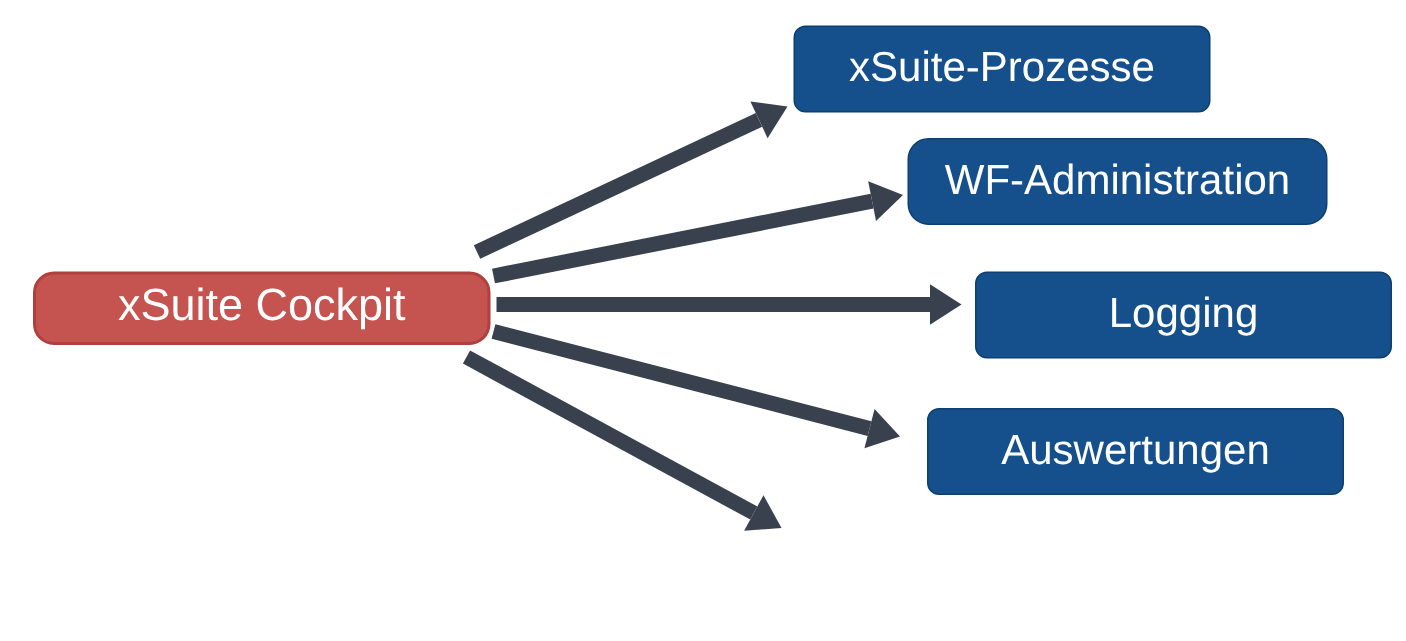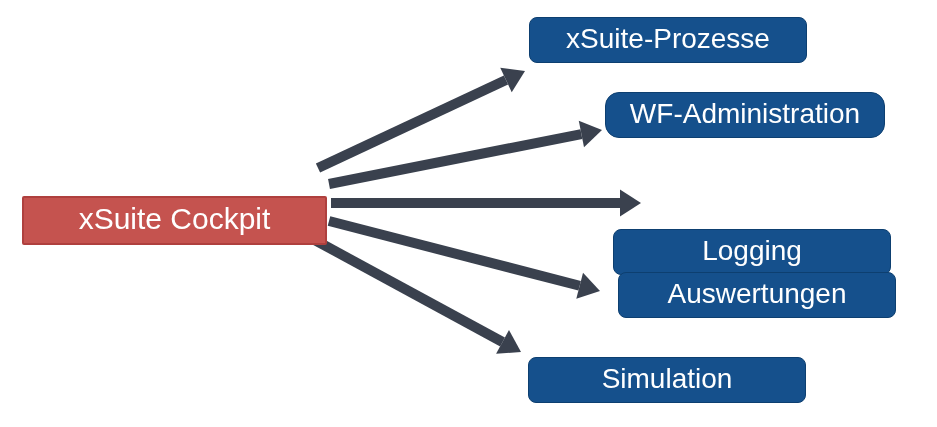--- a/index.html
+++ b/index.html
@@ -32,41 +32,41 @@
     text-align: center;
     white-space: nowrap;
   }
   .node span {
     display: block;
     line-height: 1;
     padding-bottom: 3px;
   }
   .node-root {
     left: 22px;
-    top: 196px;
+    top: 181px;
     width: 305px;
     height: 49px;
-    border-radius: 2px;
+    border-radius: 14px;
     background: var(--root-fill, #C5534F);
     border: 2px solid var(--root-border, #AF403E);
     color: var(--root-text, #ffffff);
     font-size: 30px;
   }
   .node-target {
     width: 278px;
-    height: 46px;
+    height: 58px;
     border-radius: 8px;
     background: var(--target-fill, #15508C);
     border: 1px solid var(--target-border, #0D3F70);
     color: var(--target-text, #ffffff);
     font-size: 28px;
   }
   .t0 { left: 529px; top: 17px;  }
   .t1 { left: 605px; top: 92px;  width: 280px; border-radius: 14px; }
-  .t2 { left: 613px; top: 181px; margin-top: 48px; }
+  .t2 { left: 650px; top: 181px; }
   .t3 { left: 607px; top: 272px; margin-left: 11px; }
   .t4 { left: 528px; top: 357px; }
 </style>
 </head>
 <body>
 
 <div class="canvas">
 
   <svg class="arrow-layer" id="arrow-layer" viewBox="0 0 937 427" xmlns="http://www.w3.org/2000/svg">
       <g>
@@ -104,17 +104,14 @@
   </div>
 
   <div class="node node-target t2">
     <span>Logging</span>
   </div>
 
   <div class="node node-target t3">
     <span>Auswertungen</span>
   </div>
 
-  <div class="node node-target t4">
-    <span>Simulation</span>
-  </div>
 
 </div>
 
 </body></html>

